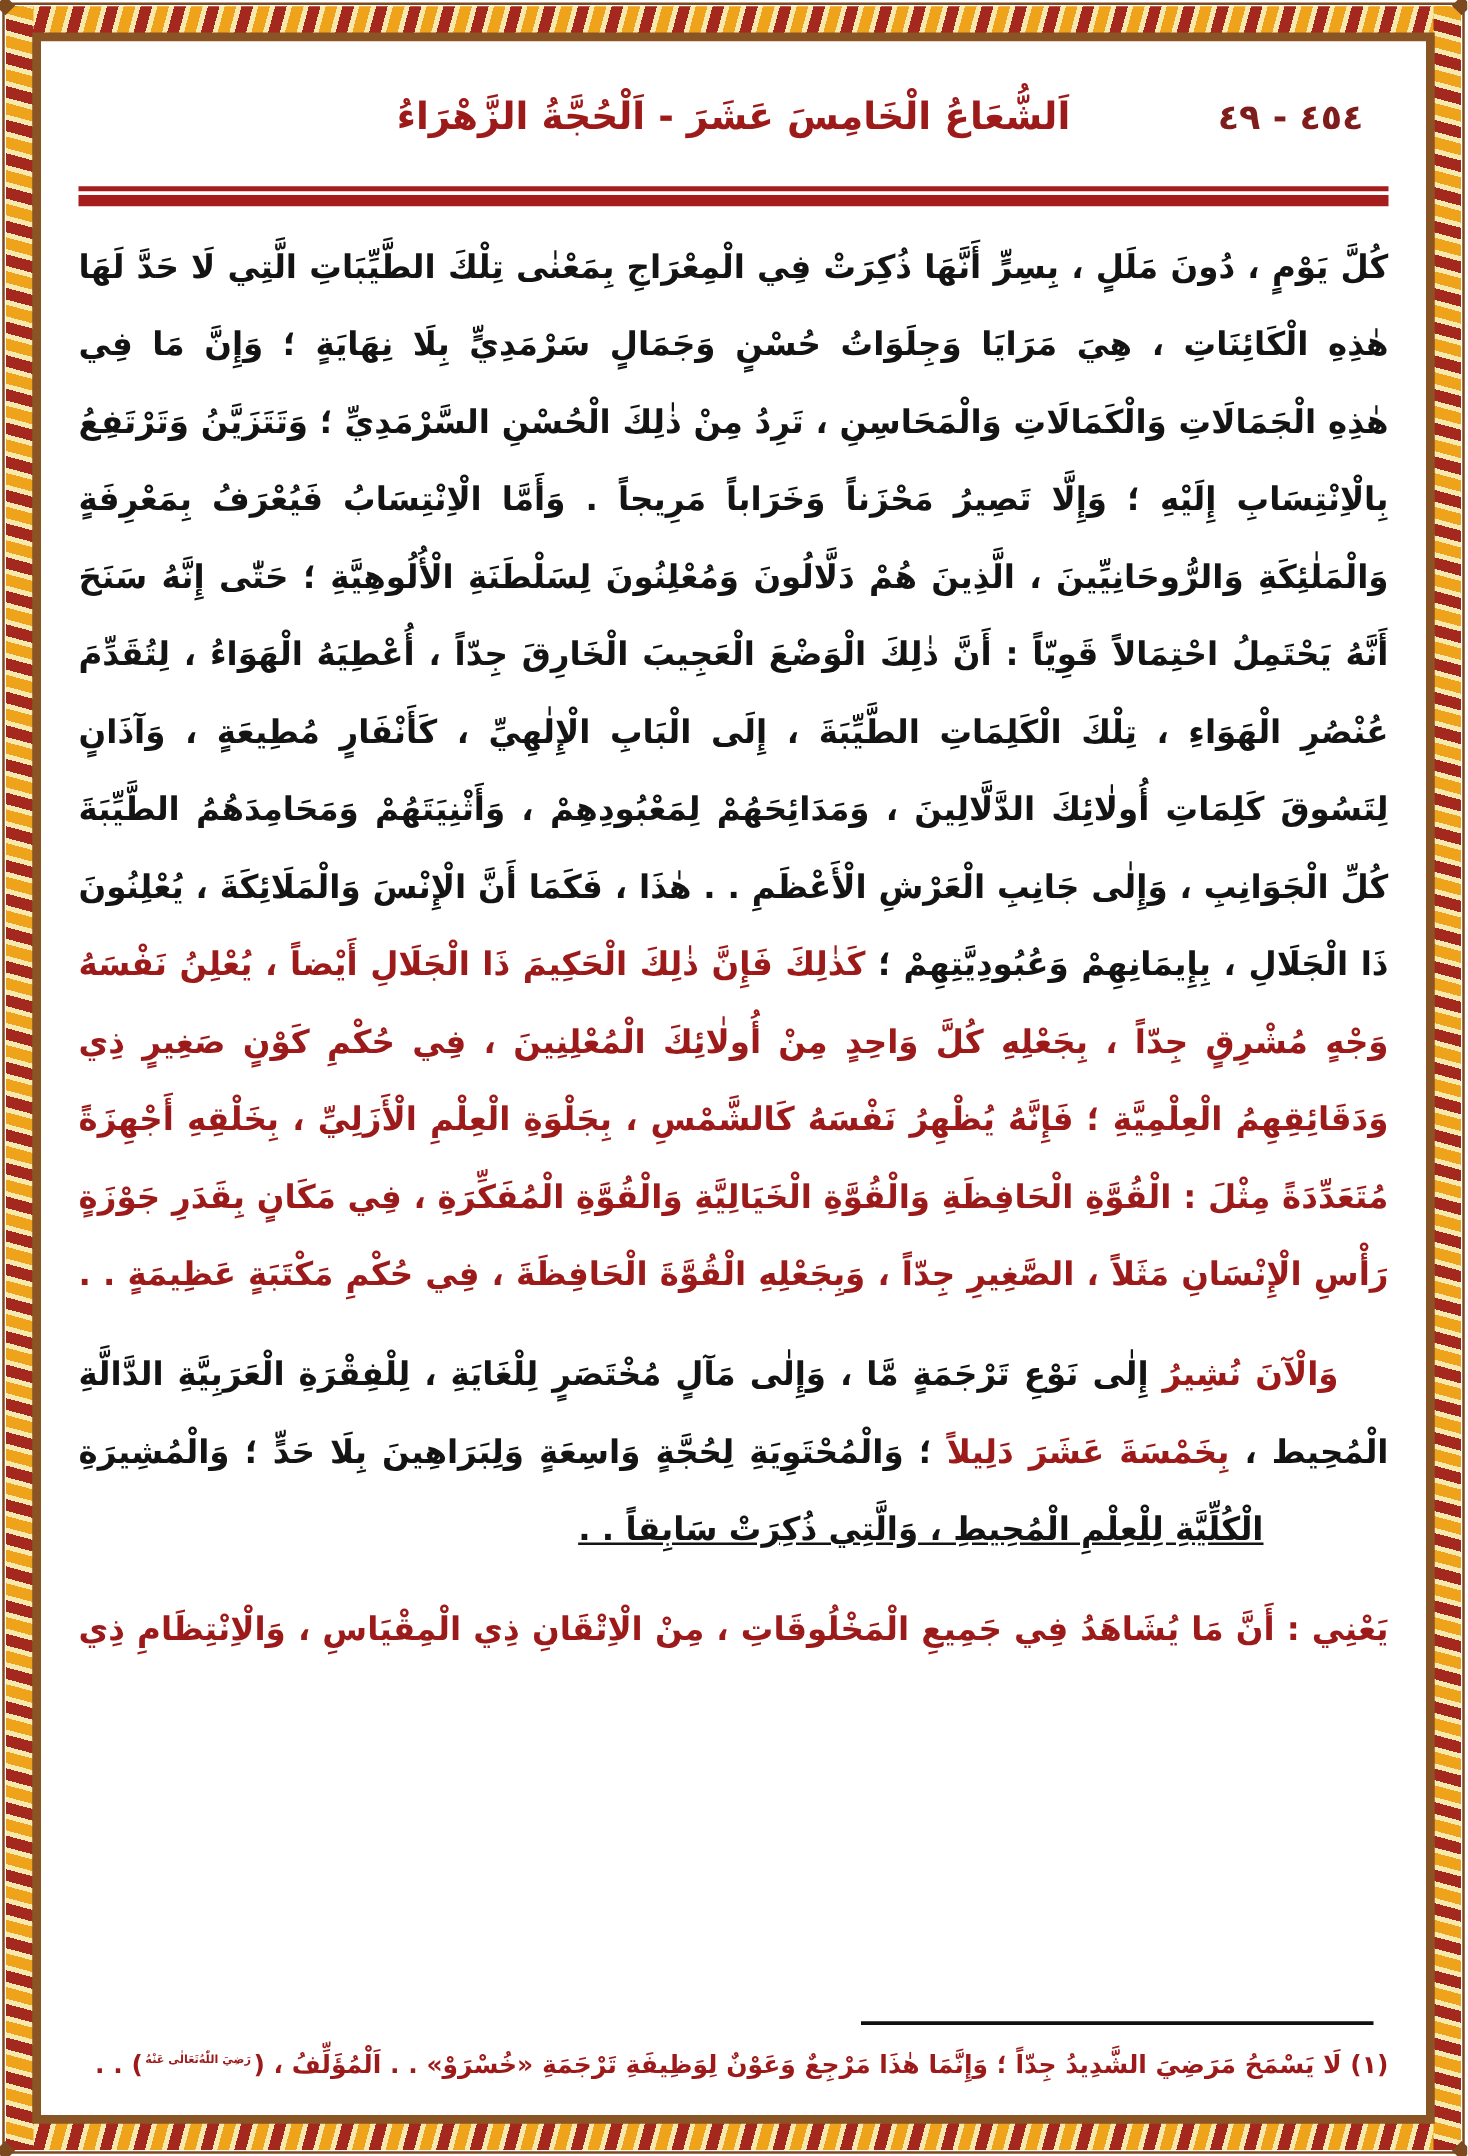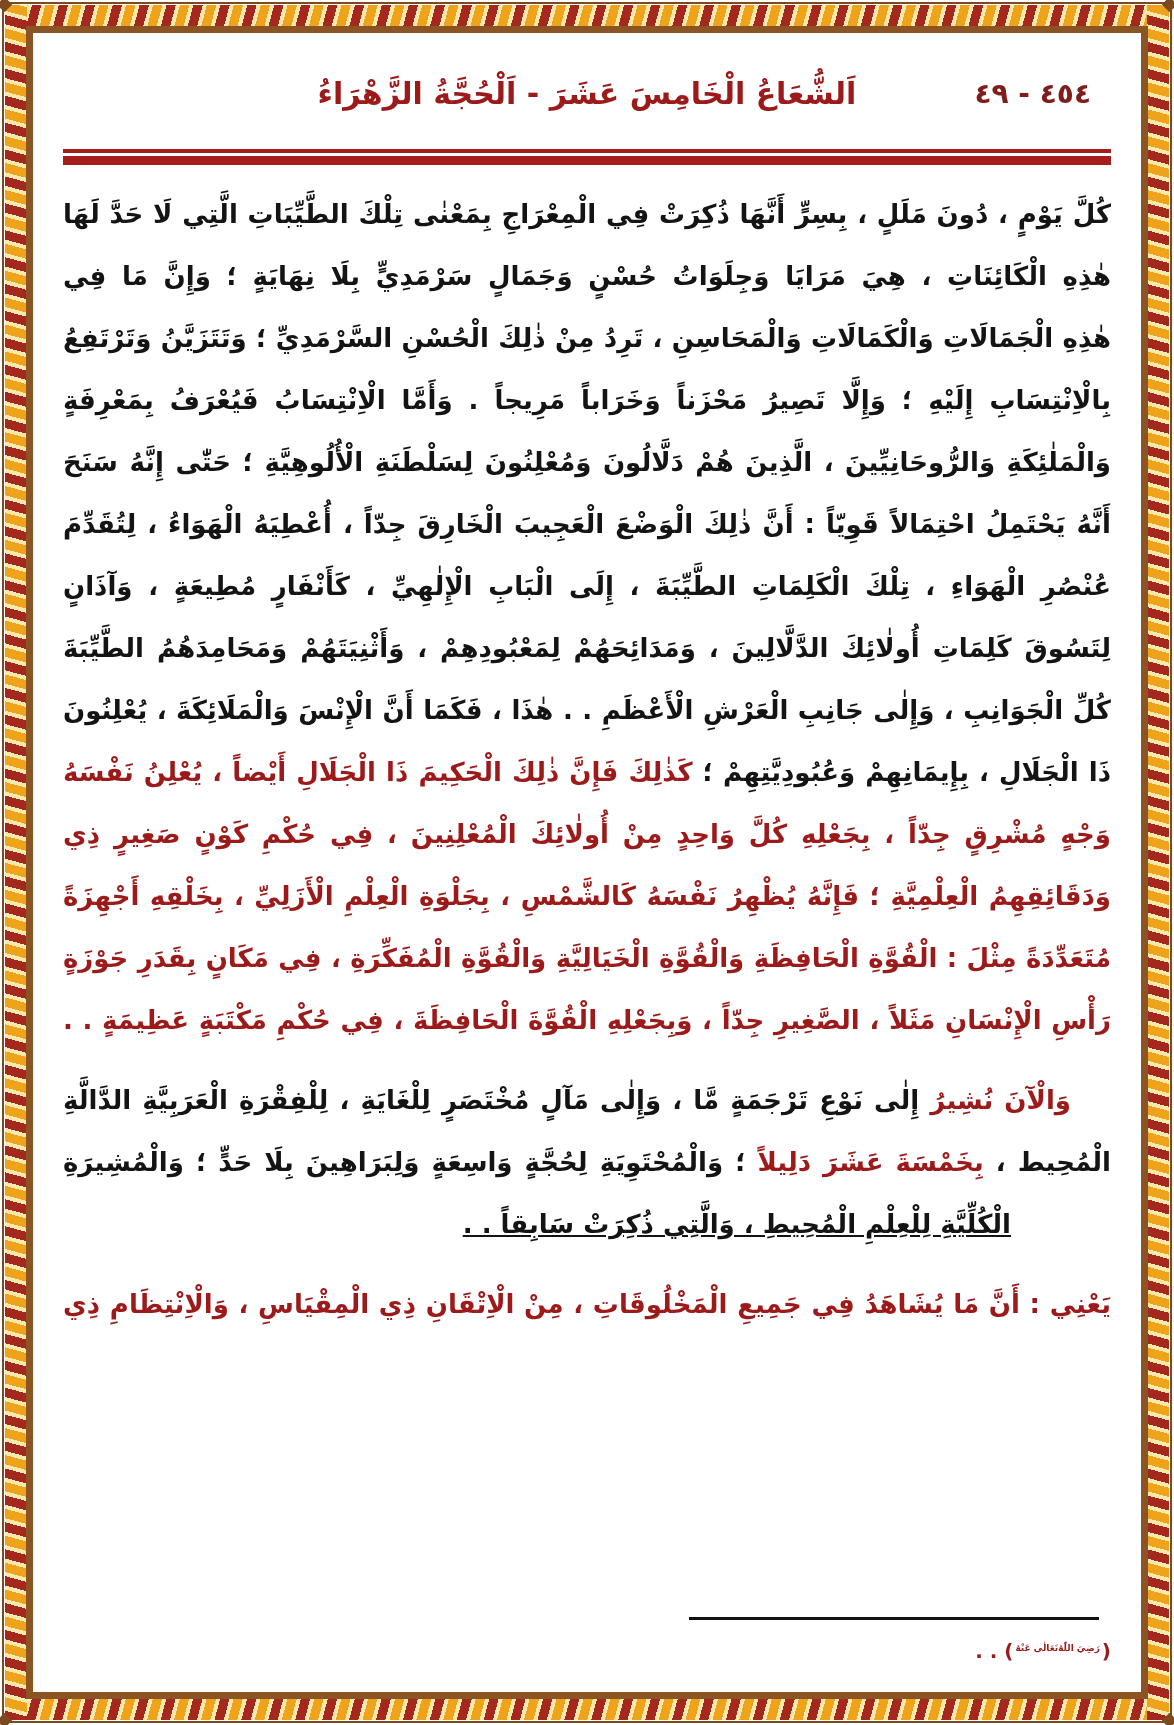--- a/index.html
+++ b/index.html
@@ -88,21 +88,21 @@
           <div class="line just"><span class="blk">الْمُحِيط ، </span><span class="red">بِخَمْسَةَ عَشَرَ دَلِيلاً</span><span class="blk"> ؛ وَالْمُحْتَوِيَةِ لِحُجَّةٍ وَاسِعَةٍ وَلِبَرَاهِينَ بِلَا حَدٍّ ؛ وَالْمُشِيرَةِ إِلَى الْحُجَجِ</span></div>
           <div class="line lastline" style="padding-right: 100px; text-decoration: underline;"><span class="blk">الْكُلِّيَّةِ لِلْعِلْمِ الْمُحِيطِ ، وَالَّتِي ذُكِرَتْ سَابِقاً . .</span></div>
         </div>
         <div class="para">
           <div class="line just"><span class="red">يَعْنِي : أَنَّ مَا يُشَاهَدُ فِي جَمِيعِ الْمَخْلُوقَاتِ ، مِنْ الْاِتْقَانِ ذِي الْمِقْيَاسِ ، وَالْاِنْتِظَامِ ذِي الْمِيزَانِ ،</span></div>
         </div>
       </div>
 
     <div class="footnote">
       <div class="fn-rule"></div>
-      <div class="fn-line"><span class="seal">
+      <div class="fn-line"><span class="red">(١) لَا يَسْمَحُ مَرَضِيَ الشَّدِيدُ جِدّاً ؛ وَإِنَّمَا هٰذَا مَرْجِعٌ وَعَوْنٌ لِوَظِيفَةِ تَرْجَمَةِ «خُسْرَوْ» . . اَلْمُؤَلِّفُ ، </span><span class="seal">
             <span>(</span>
             <span class="seal-stack">
               <span>رَضِيَ اللّٰهُ</span>
               <span>تَعَالٰى عَنْهُ</span>
             </span>
             <span>)</span>
           </span><span class="red"> . .</span></div>
     </div>
 
   </div>

